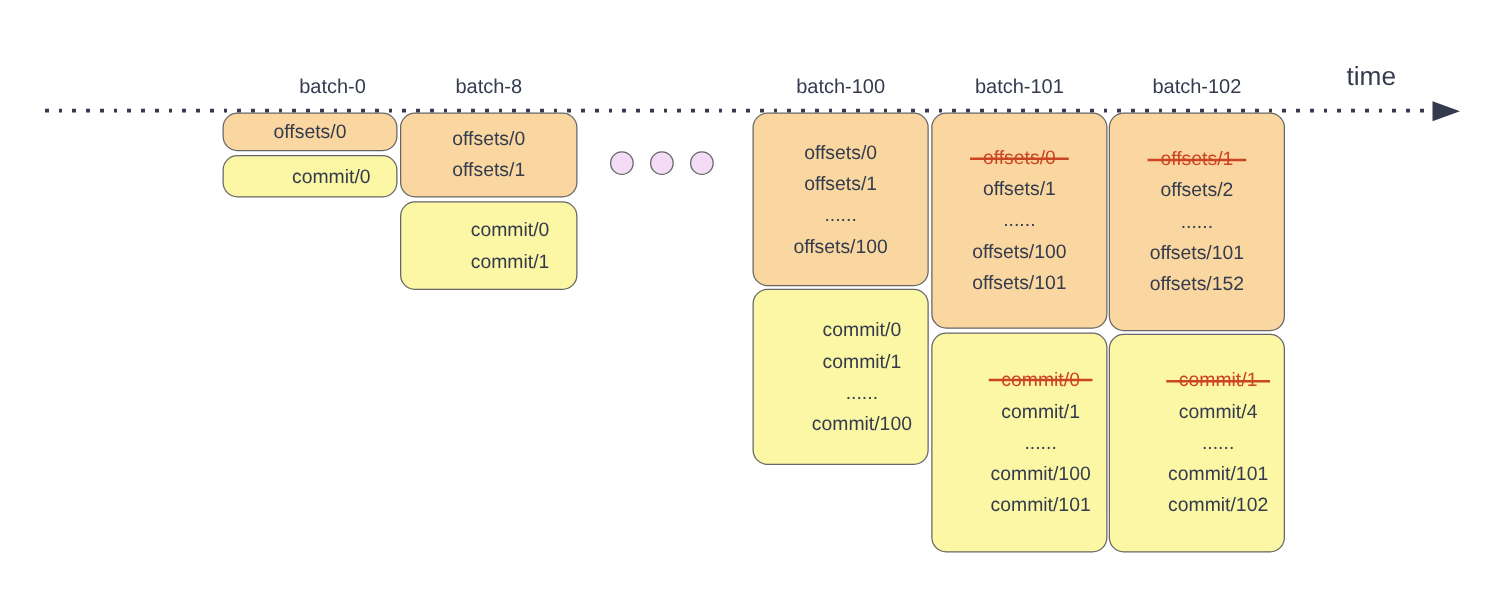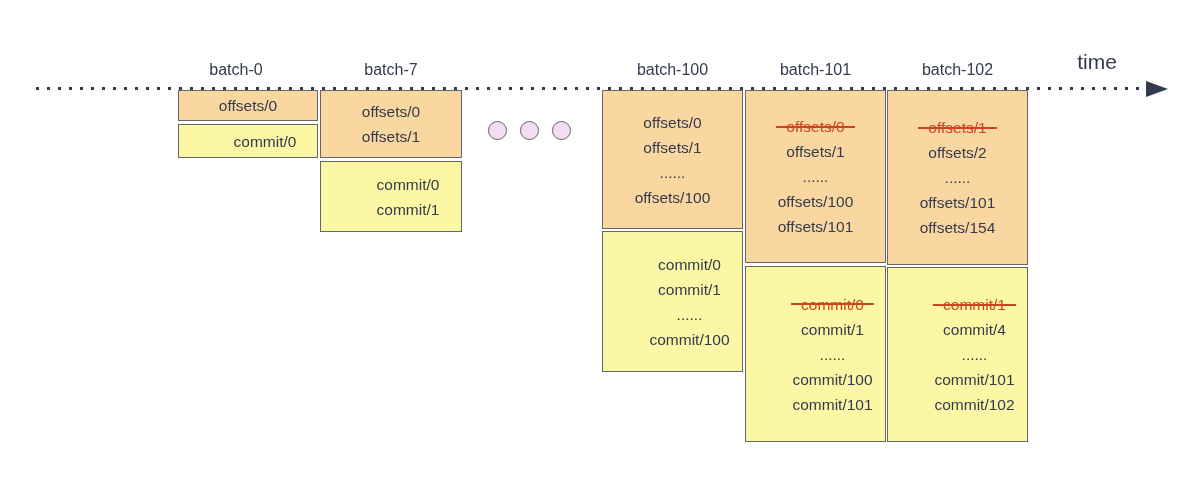--- a/index.html
+++ b/index.html
@@ -37,32 +37,32 @@
   }
 
   
   .batch-label {
     position: absolute;
     top: 61px; height: 20px;
     text-align: center;
     font-size: 16px;
     white-space: nowrap;
   }
-  .lbl-b0   { left: 166px; width: 140px; }
+  .lbl-b0   { left: 196px; width: 140px; }
   .lbl-b1   { left: 320px; width: 142px; }
   .lbl-b100 { left: 602px; width: 141px; }
   .lbl-b101 { left: 745px; width: 141px; }
   .lbl-b102 { left: 887px; width: 141px; }
 
   
   .box {
     position: absolute;
     box-sizing: border-box;
     border: 1px solid var(--stroke, #666666);
-    border-radius: 0;
+    border-radius: 12px;
     display: flex;
     flex-direction: column;
     justify-content: center;
     align-items: center;
     font-size: 15.5px;
   }
   .offsets-box { background: var(--offsets-fill, #fad7a0); }
   .commit-box  { background: var(--commit-fill, #fcf7a5); padding-left: 34px; }
 
   .b0-off   { left: 178px; top:  90px; width: 140px; height: 31px; }
@@ -111,21 +111,21 @@
 </head>
 <body>
 
 <div class="canvas">
 
   <div class="timeline-line"></div>
   <div class="timeline-arrow"></div>
   <div class="time-label">time</div>
 
   <div class="batch-label lbl-b0">batch-0</div>
-  <div class="batch-label lbl-b1">batch-7</div>
+  <div class="batch-label lbl-b1">batch-8</div>
   <div class="batch-label lbl-b100">batch-100</div>
   <div class="batch-label lbl-b101">batch-101</div>
   <div class="batch-label lbl-b102">batch-102</div>
 
   <div class="box offsets-box b0-off">
     <div class="line">offsets/0</div>
   </div>
   <div class="box commit-box b0-com">
     <div class="line">commit/0</div>
   </div>
@@ -169,21 +169,21 @@
     <div class="line">......</div>
     <div class="line">commit/100</div>
     <div class="line">commit/101</div>
   </div>
 
   <div class="box offsets-box b102-off">
     <div class="line"><span class="strike">offsets/1</span></div>
     <div class="line">offsets/2</div>
     <div class="line">......</div>
     <div class="line">offsets/101</div>
-    <div class="line">offsets/154</div>
+    <div class="line">offsets/152</div>
   </div>
   <div class="box commit-box b102-com">
     <div class="line"><span class="strike">commit/1</span></div>
     <div class="line">commit/4</div>
     <div class="line">......</div>
     <div class="line">commit/101</div>
     <div class="line">commit/102</div>
   </div>
 
 </div>

